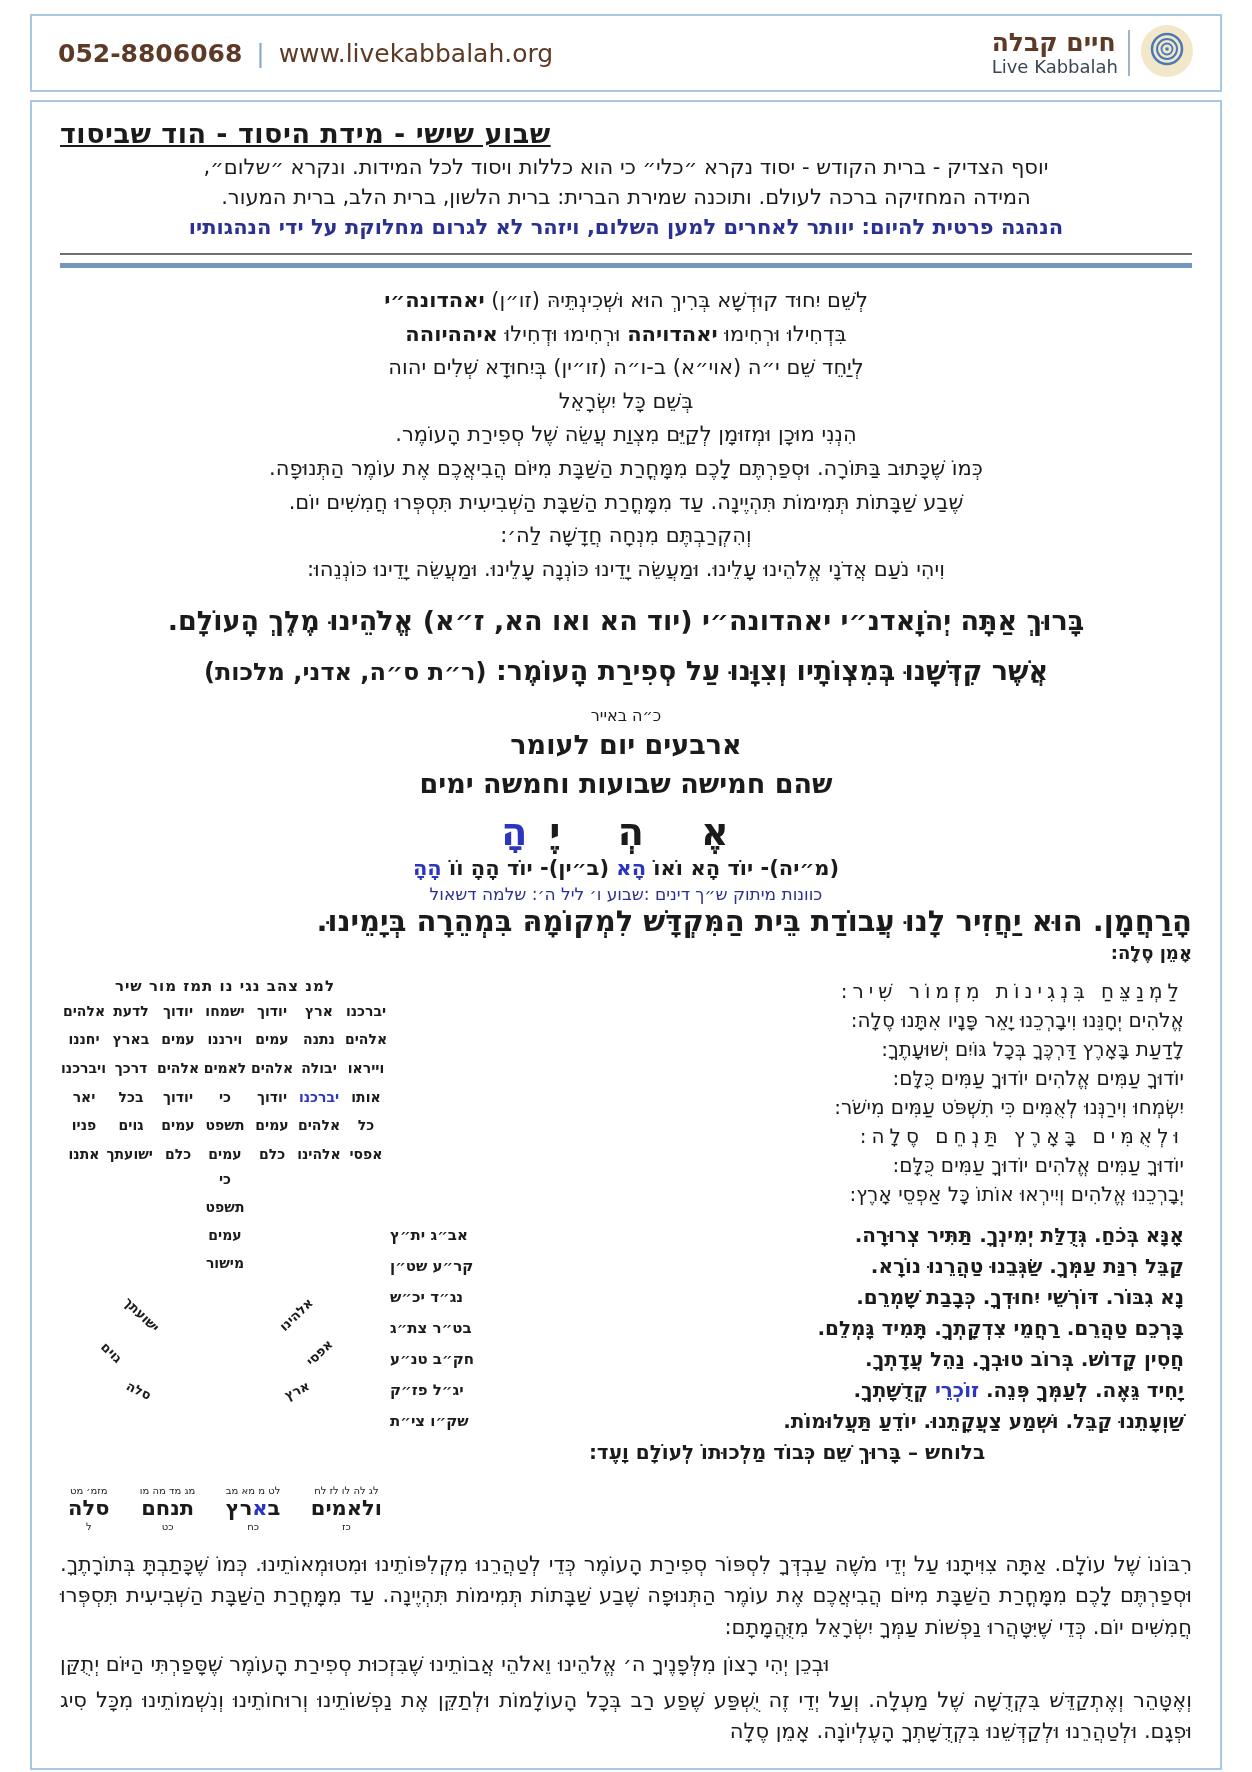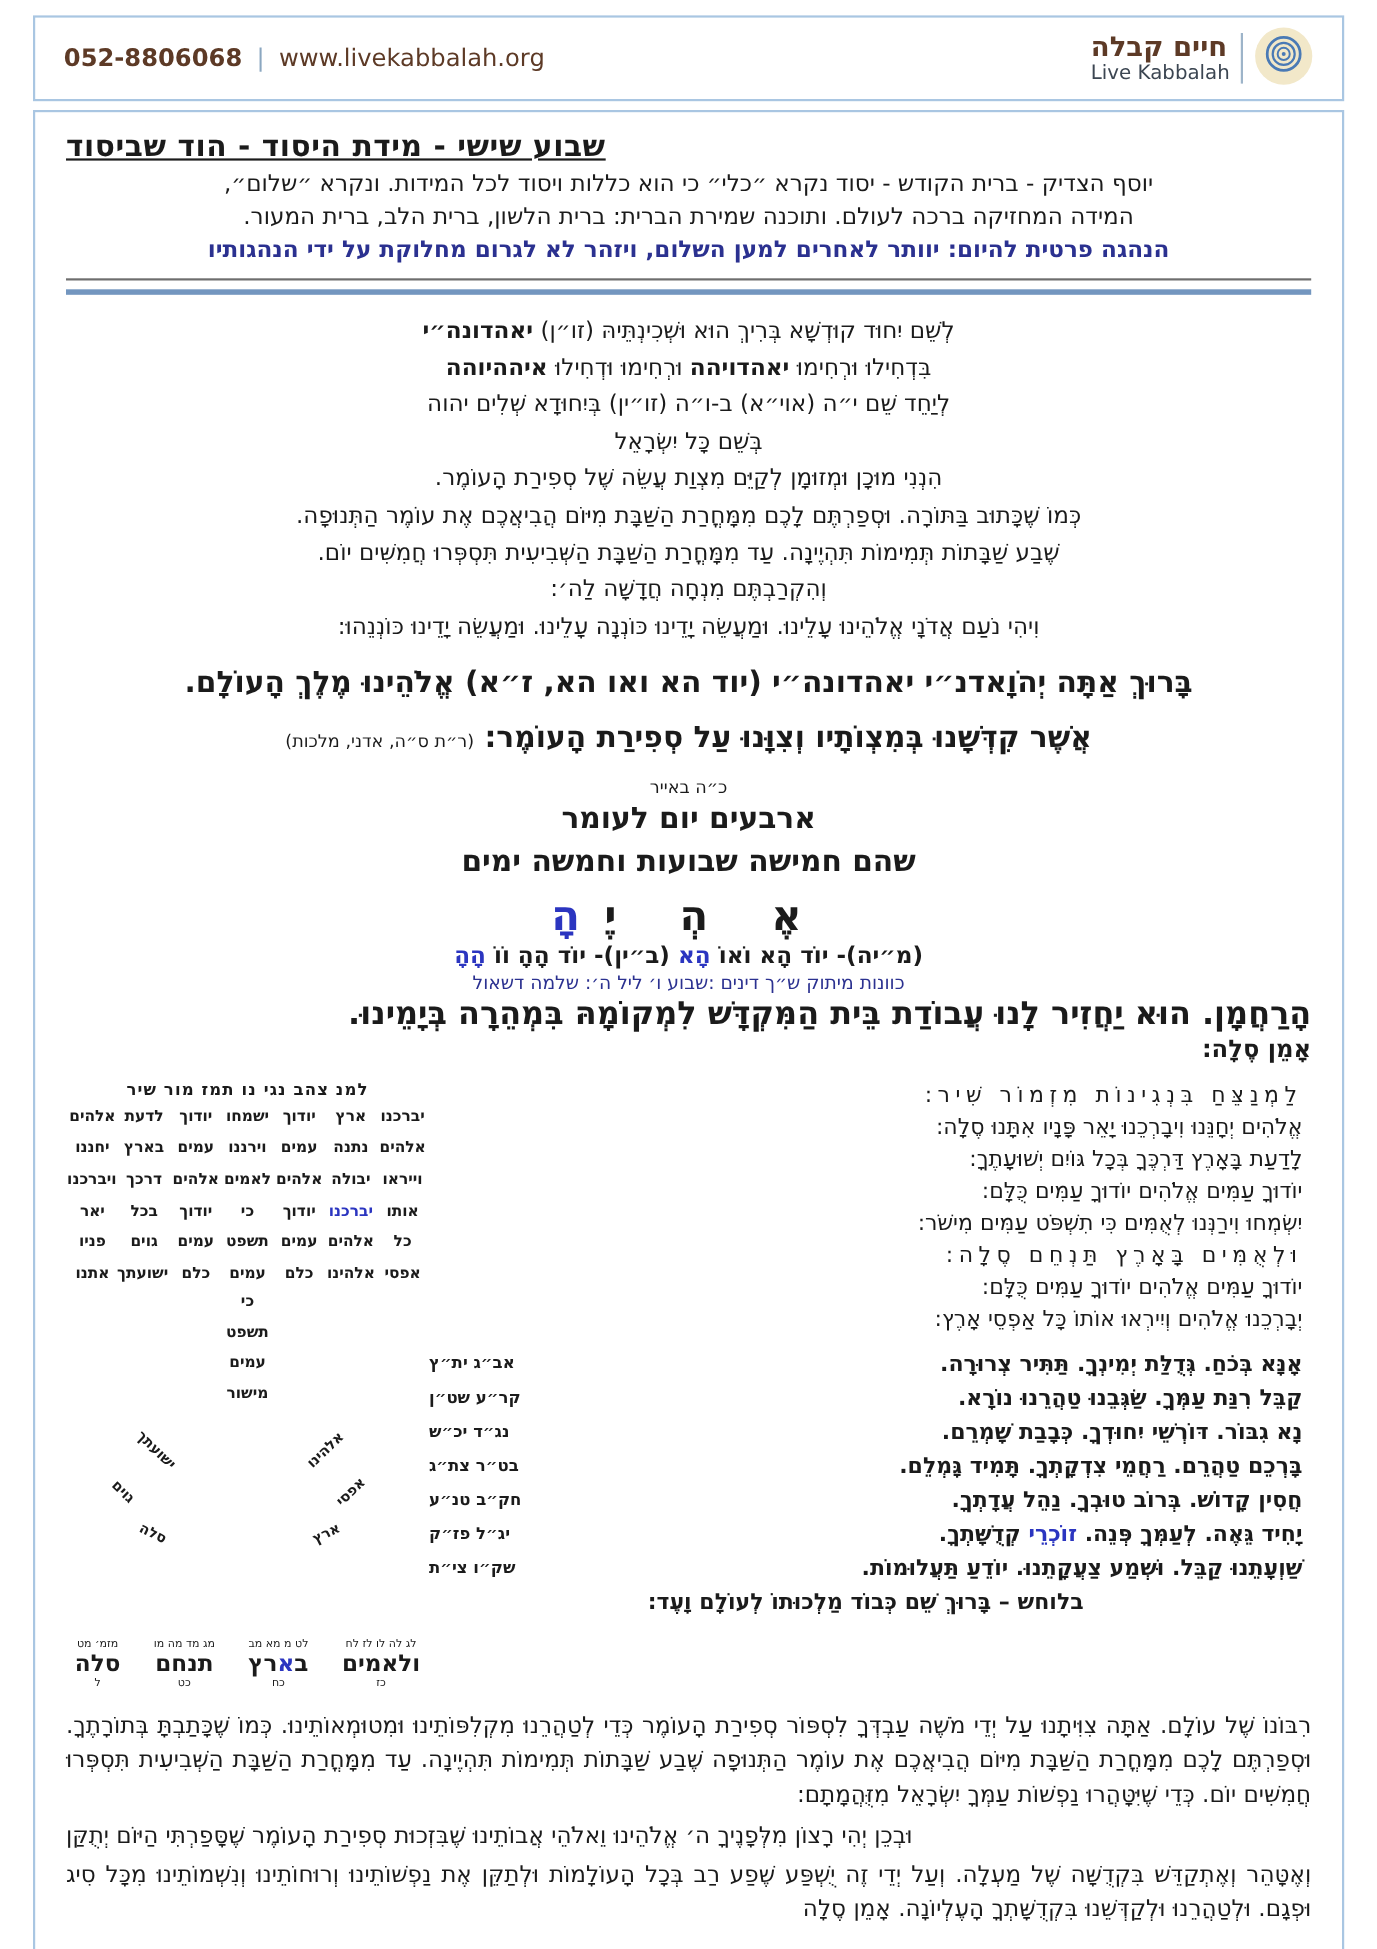--- a/index.html
+++ b/index.html
@@ -7,21 +7,21 @@
     width:1252px; min-height:1772px; background:#ffffff;
     font-family:"DejaVu Sans", sans-serif; color:#1b1b1b;
   }
   .page { width:1252px; padding:14px 30px 10px; }
 
   
   .header-box {
     border:2px solid #a9c6e2; height:78px; display:flex;
     align-items:center; justify-content:space-between; padding:0 26px;
   }
-  .contact { direction:ltr; color:#5d3a26; font-size:22px; }
+  .contact { direction:ltr; color:#5d3a26; font-size:25px; }
   .contact .phone { font-weight:bold; }
   .contact .sep { color:#8ba7c0; margin:0 6px; font-weight:normal; }
   .contact .url { color:#5d3a26; text-decoration:none; }
   .brand { display:flex; align-items:center; direction:ltr; gap:10px; }
   .brand-text { line-height:1.1; }
   .brand-he { color:#5d3a26; font-size:25px; font-weight:bold; }
   .brand-en { color:#3c4652; font-size:18px; }
   .brand-divider { width:2px; height:46px; background:#9db4c9; }
 
   
@@ -31,32 +31,32 @@
   }
   .title { text-align:left; font-size:27px; font-weight:bold; letter-spacing:0.5px;text-decoration:underline; }
   .intro-line { text-align:center; font-size:21px; margin-top:6px; }
   .guidance { text-align:center; font-size:21px; font-weight:bold; color:#2b3190; margin-top:6px; }
   .divider-thin { border-top:2px solid #6e6e6e; margin:14px 0 8px; }
   .divider-blue { height:5px; background:#7396bf; margin-bottom:16px; }
 
   .leshem { text-align:center; font-size:21px; line-height:1.6; }
   .holy-name { font-weight:bold; }
   .blessing { text-align:center; font-weight:bold; font-size:27px; line-height:1.85; margin-top:10px; }
-  .blessing .note { font-weight:normal; font-size:16px; }
+  .blessing .note { font-weight:bold; font-size:24px; }
 
   .omer-date { text-align:center; font-size:16px; margin-top:10px; }
   .omer-line { text-align:center; font-size:27px; font-weight:bold; line-height:1.45; }
 
   .divine-name { text-align:center; font-size:38px; font-weight:bold; letter-spacing:22px; margin-top:6px; }
   .blue { color:#2b35c0; }
   .milui { text-align:center; font-size:21px; font-weight:bold; margin-top:2px; }
   .kavanot { text-align:center; font-size:17px; color:#2b3190; margin-top:4px; }
 
   .harachaman { text-align:right; font-size:29px; font-weight:bold; }
-  .amen { text-align:right; font-size:22px; font-weight:bold; margin-top:4px; }
+  .amen { text-align:right; font-size:18px; font-weight:bold; margin-top:4px; }
 
   
   .psalm-section { display:flex; direction:rtl; margin-top:14px; }
   .psalm-block { flex:1; padding-right:8px; }
   .psalm-line { font-size:20px; line-height:29px; text-align:right; }
   .spread { letter-spacing:5px; }
 
   .ana { margin-top:14px; }
   .ana-row { display:flex; direction:rtl; justify-content:space-between; align-items:center; margin-bottom:7px; }
   .ana-text { font-weight:bold; font-size:20px; }

